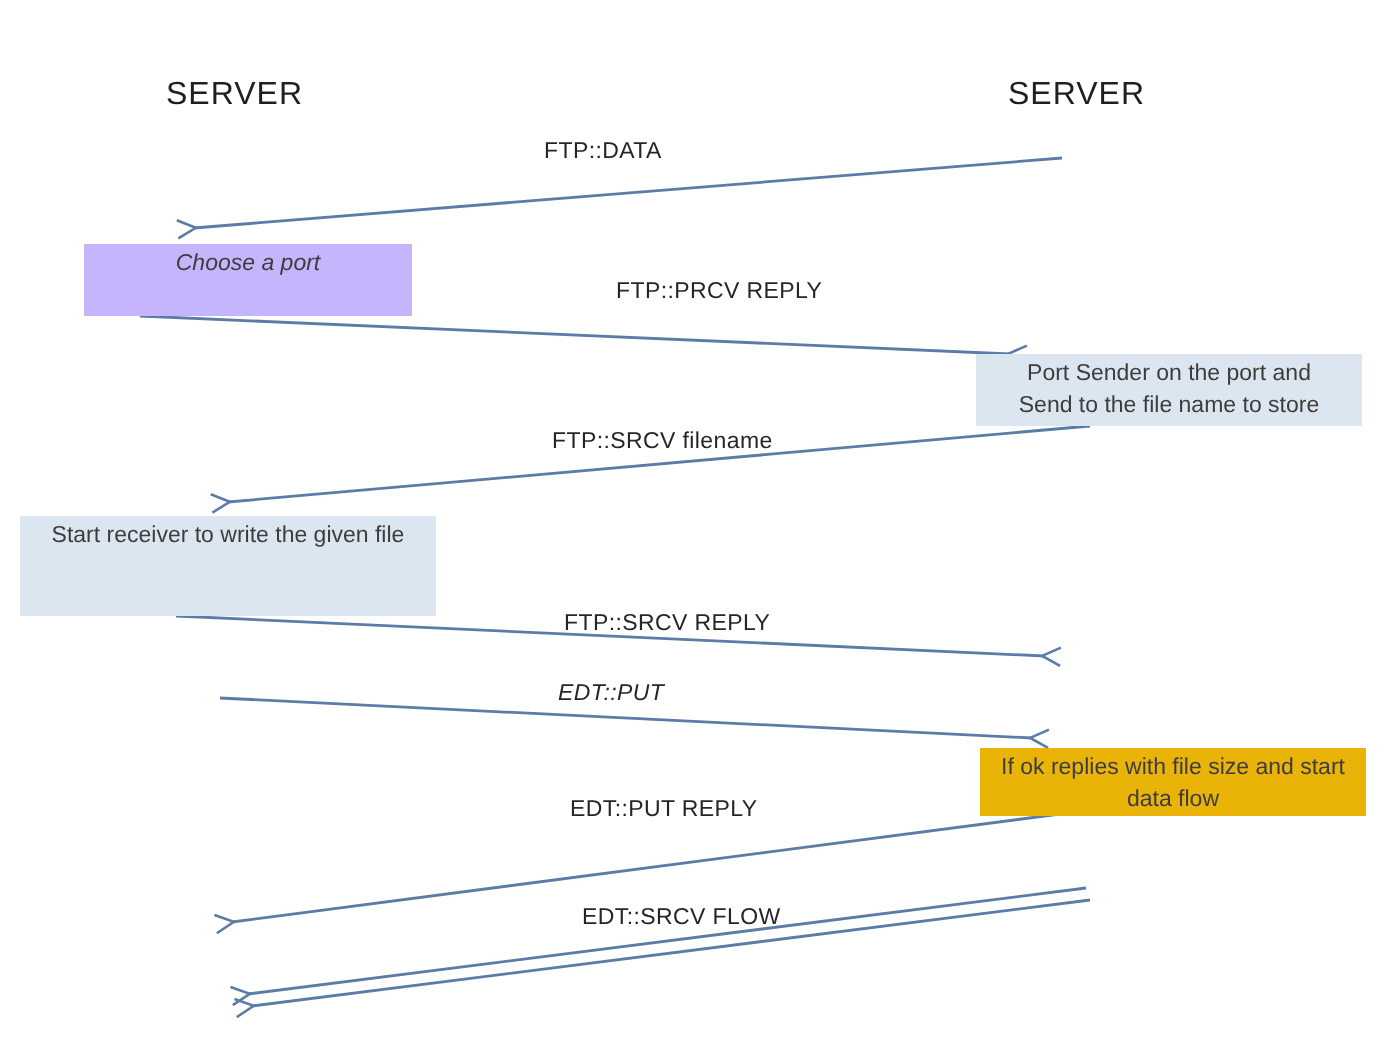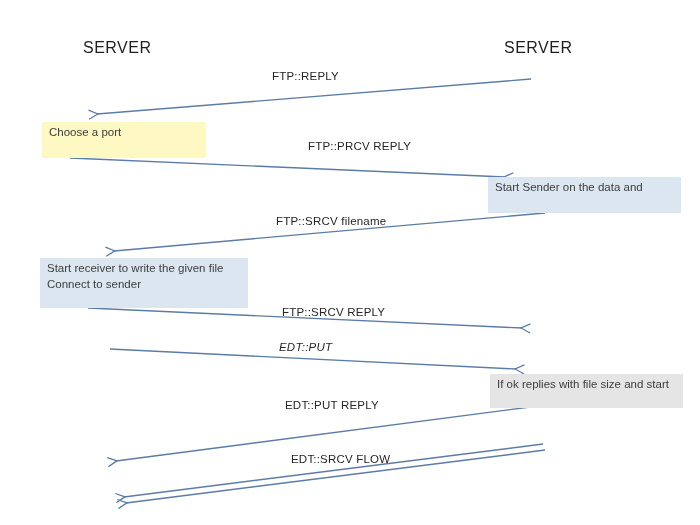--- a/index.html
+++ b/index.html
@@ -1,18 +1,18 @@
 <!DOCTYPE html>
 <html><head>
 <meta charset="utf-8">
 <style>
   html,body{margin:0;padding:0;background:#ffffff;}
   body{width:700px;height:525px;position:relative;overflow:hidden;
        font-family:"Liberation Sans",sans-serif;}
-  .stage{position:absolute;inset:0;width:600px;height:525px;}
+  .stage{position:absolute;inset:0;width:600px;height:525px;text-align:center;}
   .actor{position:absolute;font-size:16px;font-weight:500;color:#1f1f1f;
          letter-spacing:0.5px;white-space:nowrap;}
   .msg-label{position:absolute;font-size:11.5px;color:#262626;
              letter-spacing:0.2px;white-space:nowrap;}
   .note{position:absolute;background:#dce6f1;color:#3d3d3d;font-size:11.5px;
         line-height:16px;padding:2px 7px;box-sizing:border-box;}
   .note div{white-space:nowrap;}
   svg.arrows{position:absolute;left:0;top:0;width:700px;height:525px;
              pointer-events:none;}
 </style>
@@ -33,38 +33,39 @@
     <path d="M531,79 L97,114" fill="none" stroke-width="1.4" marker-end="url(#head)" stroke="#5b7ca6"></path>
     <path d="M70,158 L505,177" fill="none" stroke-width="1.4" marker-end="url(#head)" stroke="#5b7ca6"></path>
     <path d="M545,213 L114,251" fill="none" stroke-width="1.4" marker-end="url(#head)" stroke="#5b7ca6"></path>
     <path d="M88,308 L522,328" fill="none" stroke-width="1.4" marker-end="url(#head)" stroke="#5b7ca6"></path>
     <path d="M110,349 L516,369" fill="none" stroke-width="1.4" marker-end="url(#head)" stroke="#5b7ca6"></path>
     <path d="M530,407 L116,461" fill="none" stroke-width="1.4" marker-end="url(#head)" stroke="#5b7ca6"></path>
     <path d="M543,444 L124,497" fill="none" stroke-width="1.4" marker-end="url(#head)" stroke="#5b7ca6"></path>
     <path d="M545,450 L126,503" fill="none" stroke-width="1.4" marker-end="url(#head)" stroke="#5b7ca6"></path>
   </svg>
 
-  <div class="msg-label" style="left:272px;top:70px;">FTP::REPLY</div>
+  <div class="msg-label" style="left:272px;top:70px;">FTP::DATA</div>
   <div class="msg-label" style="left:276px;top:140px;margin-left:32px;">FTP::PRCV REPLY</div>
   <div class="msg-label" style="left:276px;top:215px;">FTP::SRCV filename</div>
   <div class="msg-label" style="left:282px;top:306px;">FTP::SRCV REPLY</div>
   <div class="msg-label" style="left:279px;top:341px;font-style:italic;">EDT::PUT</div>
   <div class="msg-label" style="left:285px;top:399px;">EDT::PUT REPLY</div>
   <div class="msg-label" style="left:291px;top:453px;">EDT::SRCV FLOW</div>
 
-  <div class="note" style="left: 42px; top: 122px; width: 164px; height: 36px; background: #fef9c3;">
+  <div class="note" style="left: 42px; top: 122px; width: 164px; height: 36px; background: #c4b5fd; font-style: italic;">
     <div>Choose a port</div>
   </div>
 
   <div class="note" style="left: 488px; top: 177px; width: 193px; height: 36px; background: rgb(220, 230, 241);">
-    <div>Start Sender on the data and</div>
+    <div>Port Sender on the port and</div>
+    <div>Send to the file name to store</div>
   </div>
 
-  <div class="note" style="left: 10px; top: 258px; width: 208px; height: 50px; background: rgb(220, 230, 241); margin-left: 30px;">
+  <div class="note" style="left: 10px; top: 258px; width: 208px; height: 50px; background: rgb(220, 230, 241);">
     <div>Start receiver to write the given file</div>
-    <div>Connect to sender</div>
   </div>
 
-  <div class="note" style="left: 490px; top: 374px; width: 193px; height: 34px; background: #e5e5e5;">
+  <div class="note" style="left: 490px; top: 374px; width: 193px; height: 34px; background: #eab308;">
     <div>If ok replies with file size and start</div>
+    <div>data flow</div>
   </div>
 
 </div>
 
 </body></html>

